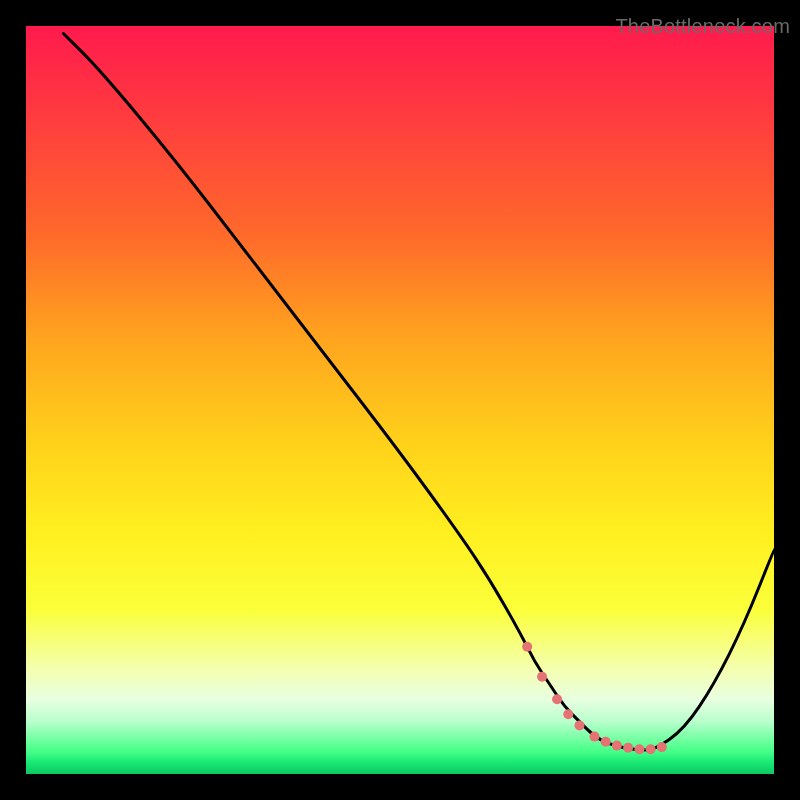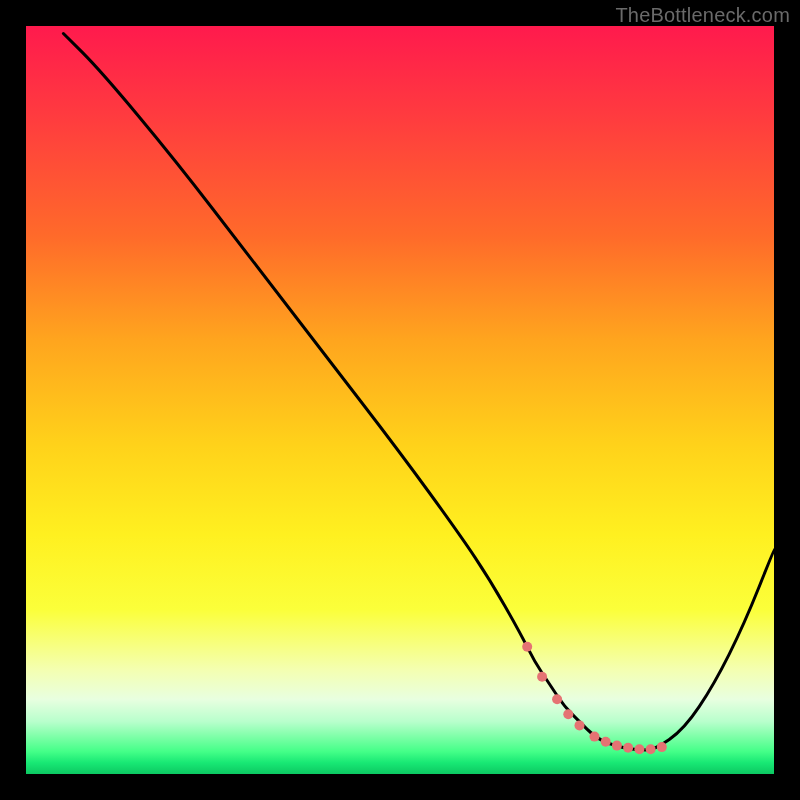--- a/index.html
+++ b/index.html
@@ -38,21 +38,21 @@
       #18e874 98.5%,
       #0cc862 100%
     );
   }
   .curve-svg {
     position: absolute;
     inset: 0;
   }
   .watermark {
     position: absolute;
-    top: 4px;
+    top: 15px;
     right: 10px;
     font-family: Arial, Helvetica, sans-serif;
     font-size: 20px;
     color: #6a6a6a;
     letter-spacing: 0.2px;
     user-select: none;
   }
 </style>
 </head>
 <body>

